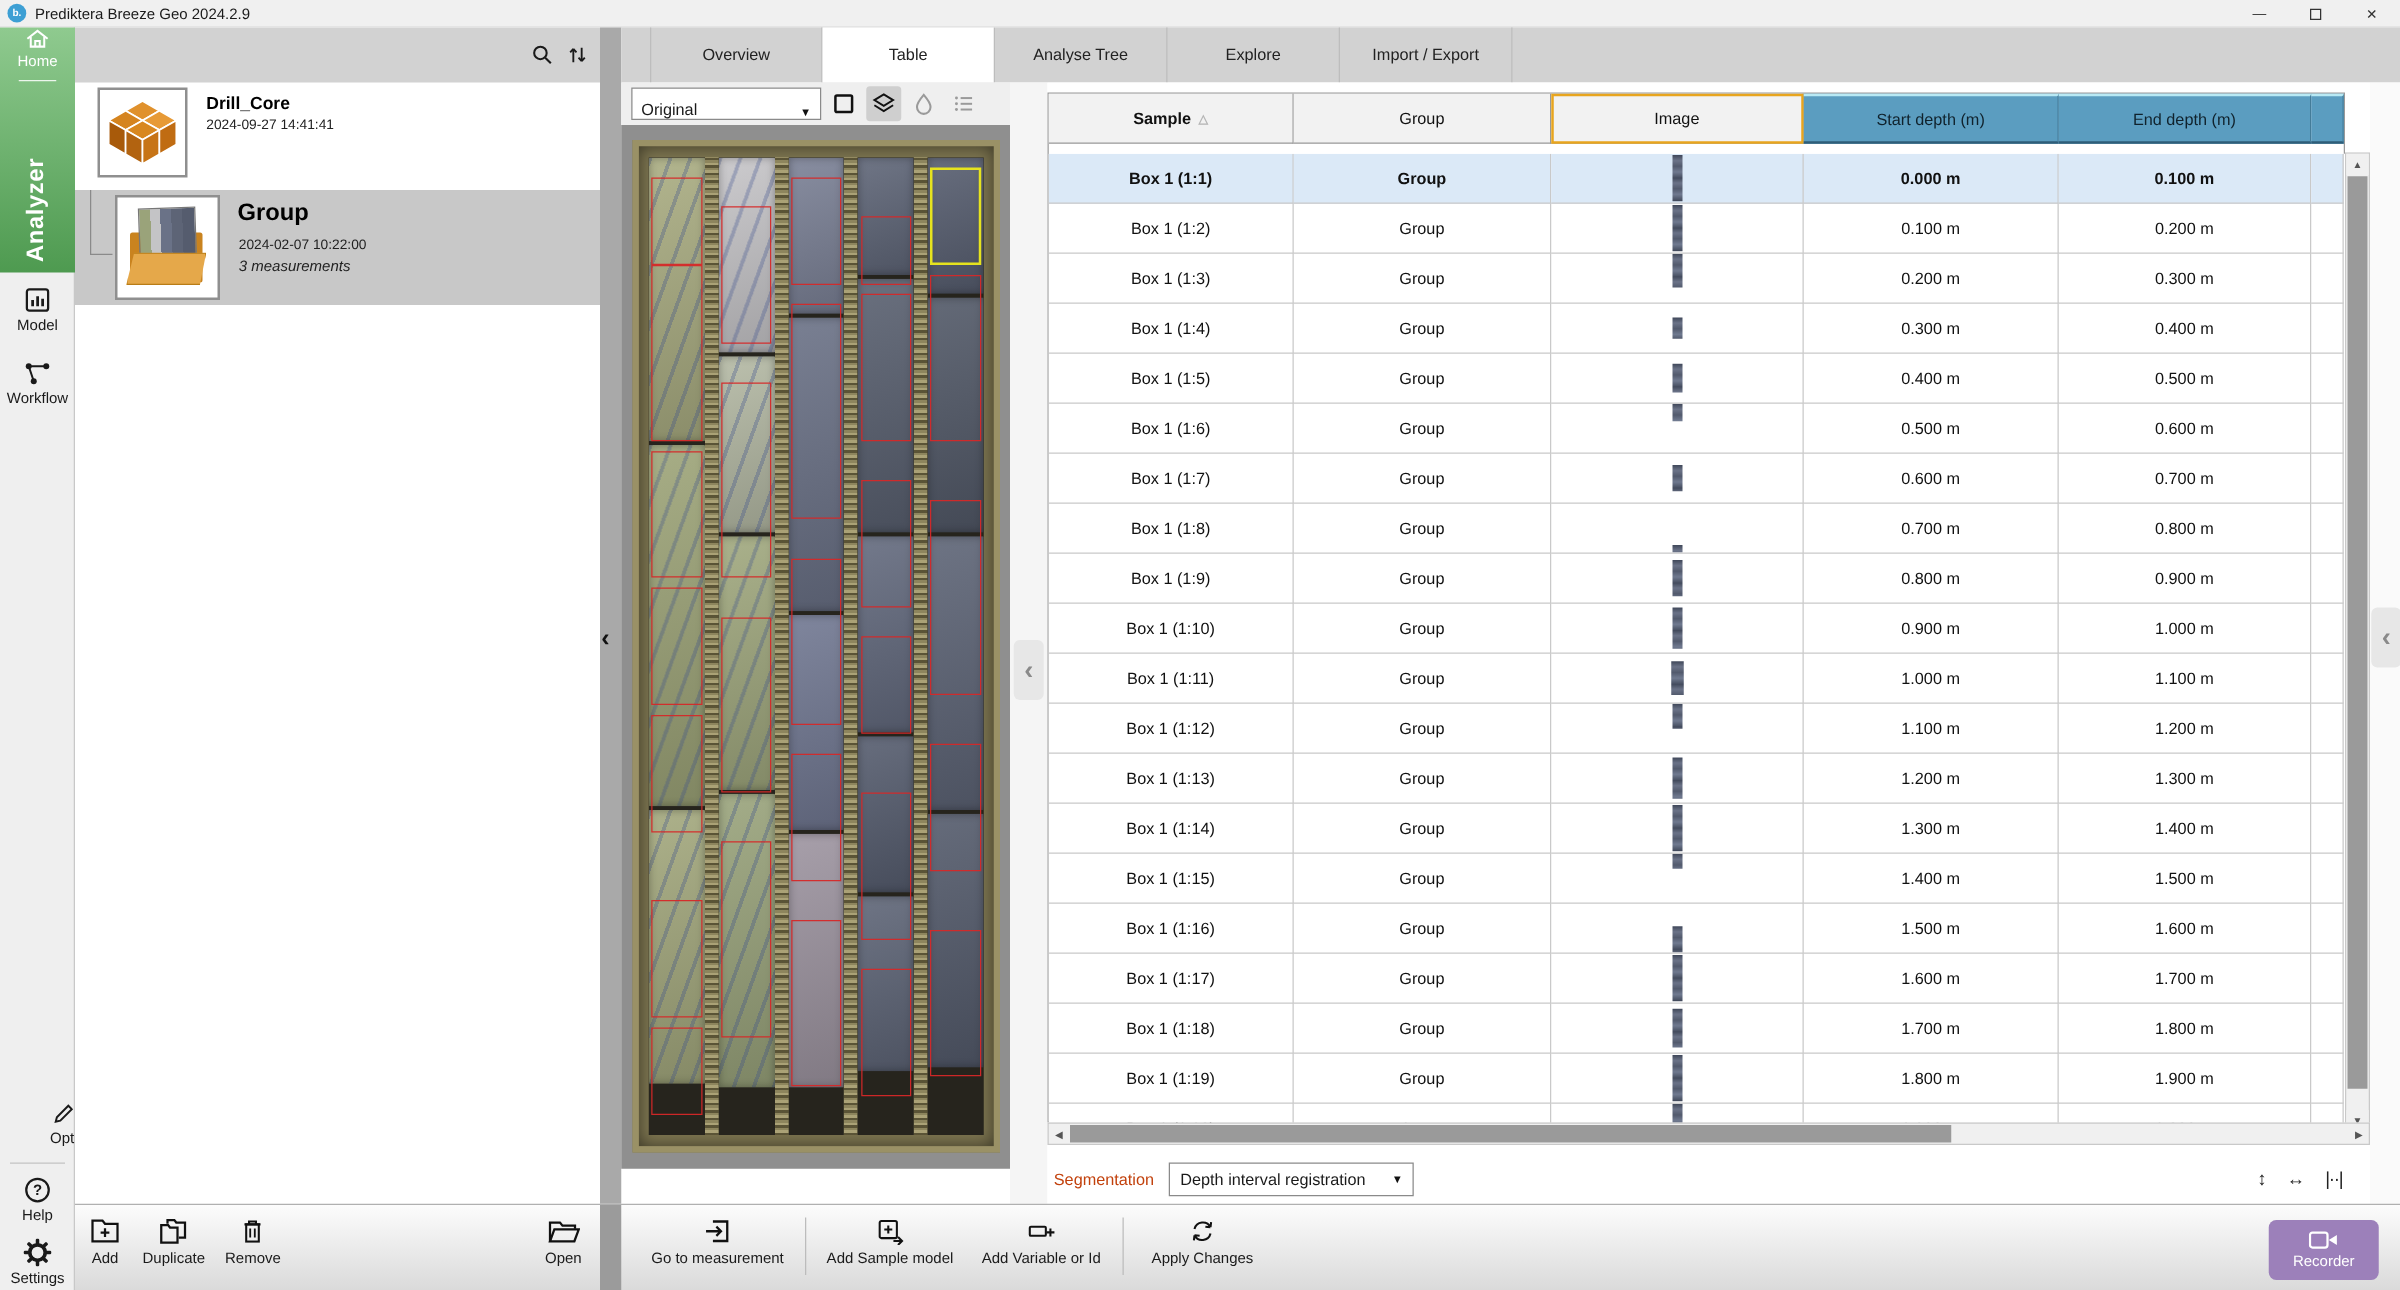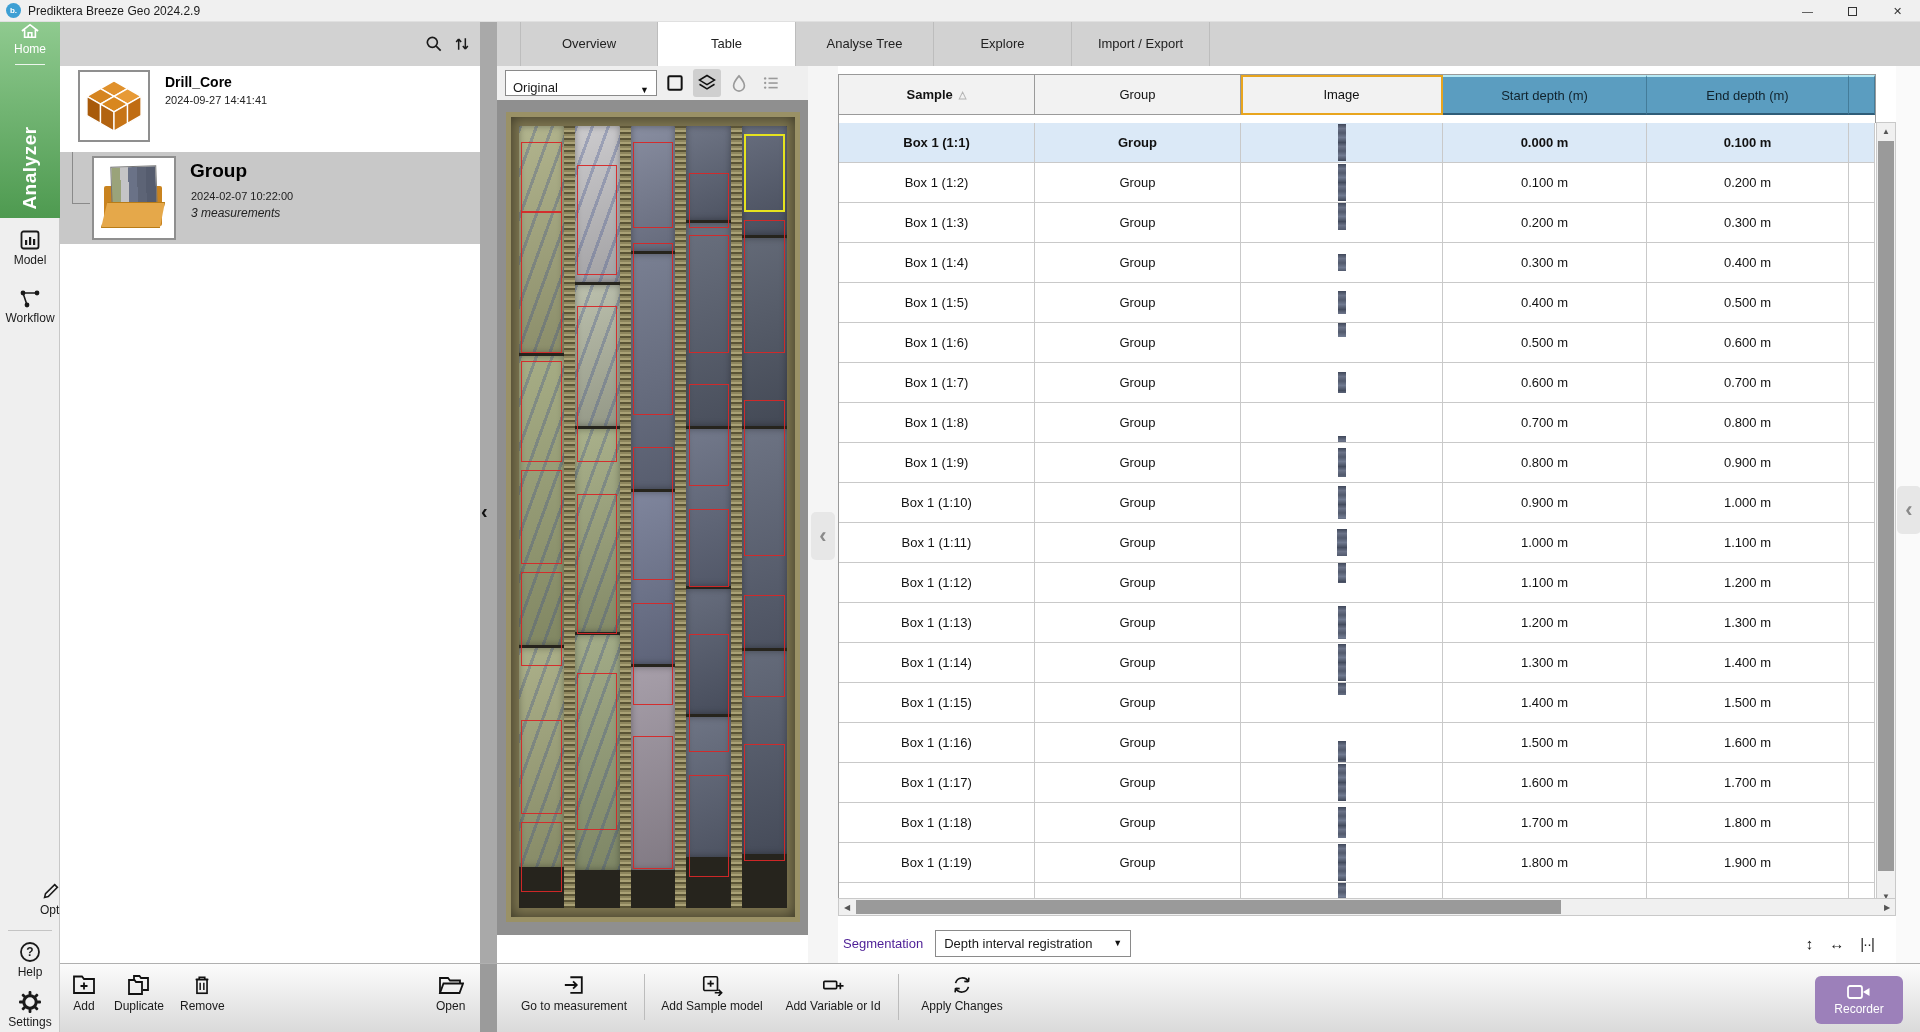--- a/index.html
+++ b/index.html
@@ -102,21 +102,21 @@
   
   .vscroll { position:absolute; left:1038px; top:48px; width:20px; height:784px; background:#f0f0f0; border:1px solid #c9c9c9; }
   .vscroll .sb-btn { position:absolute; left:0; width:18px; height:17px; background:#f0f0f0; color:#555; font-size:8px; display:flex; align-items:center; justify-content:center; }
   .vscroll .thumb { position:absolute; left:1px; top:18px; width:16px; height:730px; background:#9a9a9a; }
   .hscroll { position:absolute; left:0; top:832px; width:1058px; height:18px; background:#f0f0f0; border:1px solid #c9c9c9; }
   .hscroll .sb-btn { position:absolute; top:0; width:16px; height:16px; color:#555; font-size:8px; display:flex; align-items:center; justify-content:center; }
   .hscroll .thumb { position:absolute; left:17px; top:1px; width:705px; height:14px; background:#9a9a9a; }
 
   
   .segrow { position:absolute; left:0; top:862px; width:1058px; height:30px; display:flex; align-items:center; }
-  .segrow .seg-label { font-size:13px; color:#4c1d95; margin-left:5px; }
+  .segrow .seg-label { font-size:13px; color:#c2410c; margin-left:5px; }
   .seg-dd { position:relative; margin-left:12px; width:196px; height:27px; border:1px solid #8a8a8a; background:#fff; font-size:13px; display:flex; align-items:center; padding-left:8px; }
   .seg-dd .arr { position:absolute; right:8px; font-size:9px; color:#111; }
   .seg-icons { position:absolute; right:22px; display:flex; gap:16px; font-size:15px; color:#222; }
 
   
   .btoolbar { position:absolute; left:60px; top:963px; width:1860px; height:69px; background:linear-gradient(180deg,#fcfcfc,#dadada); border-top:1px solid #b0b0b0; }
   .bt-btn { position:absolute; top:6px; height:56px; display:flex; flex-direction:column; align-items:center; justify-content:flex-start; gap:3px; padding:4px 8px; }
   .bt-btn .lbl { font-size:12px; color:#1a1a1a; white-space:nowrap; }
   .bt-div { position:absolute; top:10px; width:1px; height:46px; background:#bcbcbc; }
   .split-cont { position:absolute; left:420px; top:0; width:17px; height:69px; background:#9b9b9b; }

